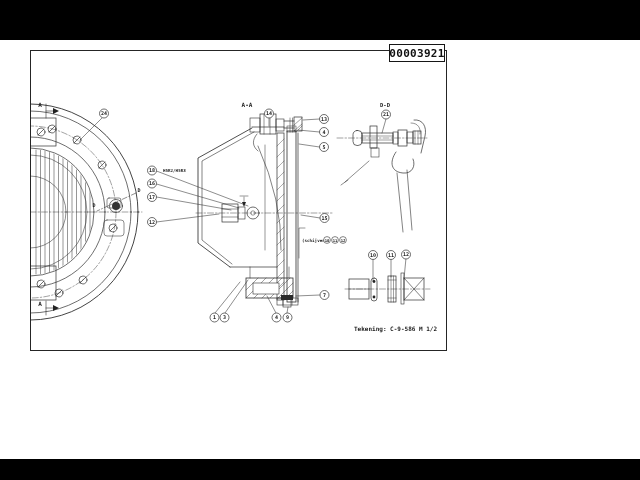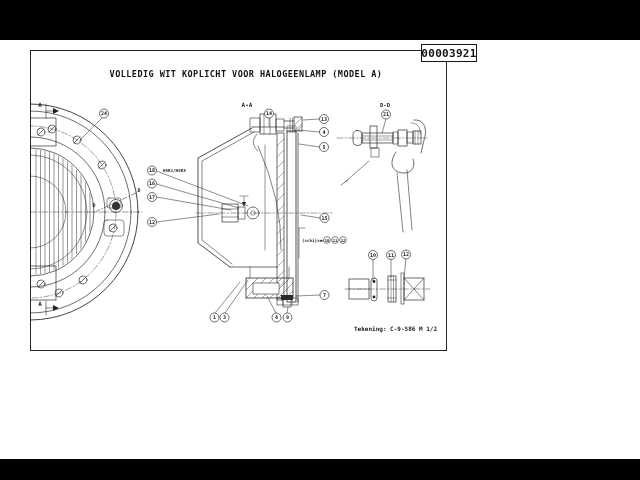--- a/index.html
+++ b/index.html
@@ -8,21 +8,21 @@
   html,body{margin:0;padding:0;}
   body{width:640px;height:480px;overflow:hidden;background:var(--bg);
        font-family:"DejaVu Sans", sans-serif;}
   .stage{position:relative;width:640px;height:480px;background:var(--bg);}
   .paper{position:absolute;left:0;top:40px;width:640px;height:419px;background:var(--paper);}
   .frame{position:absolute;left:30px;top:50px;width:417px;height:301px;
          border:1.3px solid #252525;box-sizing:border-box;}
   .docnum{position:absolute;left:389px;top:44px;width:56px;height:18px;
           border:1.6px solid #161616;box-sizing:border-box;background:var(--paper);
           font:700 11px "DejaVu Sans Mono", monospace;color:#111;
-          display:flex;align-items:center;justify-content:center;letter-spacing:.3px;margin-left:32px;}
+          display:flex;align-items:center;justify-content:center;letter-spacing:.3px;}
   .title{position:absolute;left:58px;top:69px;width:376px;text-align:center;
          font:700 8.5px "DejaVu Sans Mono", monospace;letter-spacing:.45px;color:#131313;}
   .watermark{position:absolute;left:258px;top:200px;
              font:700 54px "DejaVu Sans", sans-serif;letter-spacing:1px;
              color:var(--wm);opacity:.55;pointer-events:none;}
   svg.draw{position:absolute;left:0;top:0;width:640px;height:480px;}
   svg.draw text{fill:#1d1d1d;font-family:"DejaVu Sans Mono", monospace;}
   .lbl{font-weight:700;}
   .co circle{fill:#fff;stroke:var(--ink);stroke-width:.7;}
   .co text{font-size:5px;font-weight:700;text-anchor:middle;fill:#111;}
@@ -32,21 +32,20 @@
 </head>
 <body>
 
 <div class="stage">
   <div class="bar-top" style="position:absolute;left:0;top:0;width:640px;height:40px;background:var(--bg);"></div>
   <div class="bar-bottom" style="position:absolute;left:0;top:459px;width:640px;height:21px;background:var(--bg);"></div>
 
   <div class="paper"></div>
   <div class="frame"></div>
   <div class="docnum">00003921</div>
-  <div class="title">VOLLEDIG WIT KOPLICHT VOOR HALOGEENLAMP (MODEL A)</div>
 
   <svg class="draw" viewBox="0 0 640 480">
     <defs>
       <clipPath id="fc">
           <rect x="31" y="51" width="415" height="299"></rect>
         </clipPath>
       <clipPath id="rc">
           <circle cx="30" cy="212" r="63"></circle>
         </clipPath>
     </defs>

